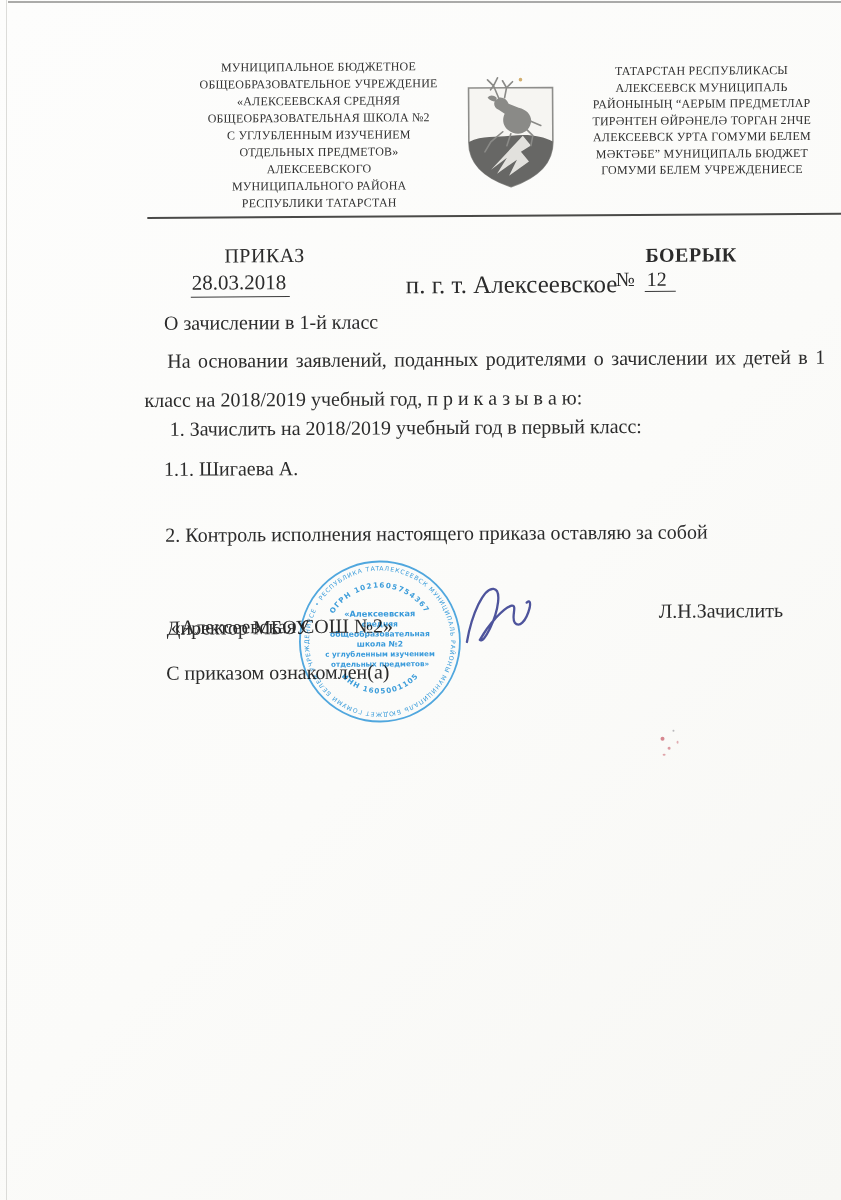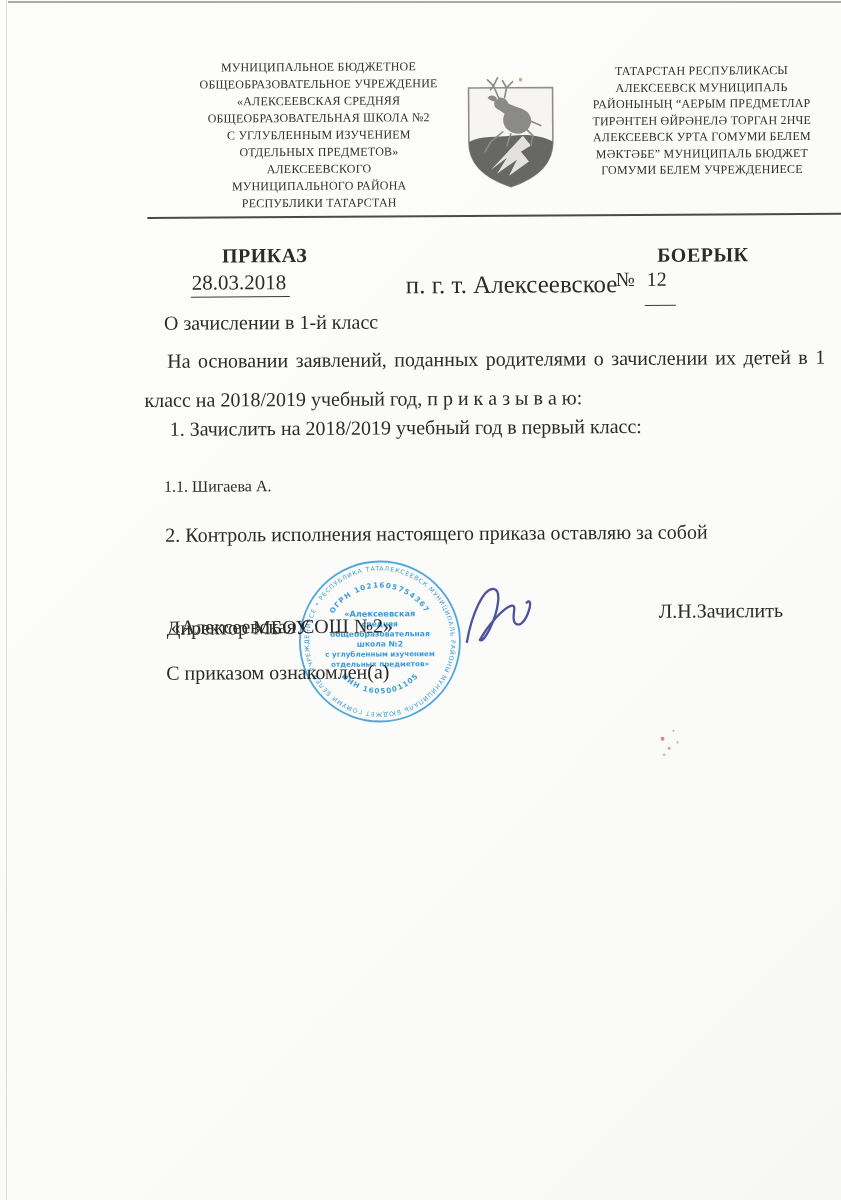--- a/index.html
+++ b/index.html
@@ -20,33 +20,33 @@
   }
   .hdr-right{
     position:absolute;top:64px;left:560px;width:282px;
     font-size:12px;line-height:16.5px;text-align:center;color:#303030;
     white-space:pre-line;letter-spacing:.2px;
   }
   .emblem{position:absolute;top:76px;left:460px;width:100px;height:118px;}
 
   .rule{position:absolute;top:215px;left:146px;right:0;border-top:2px solid #4a4a48;}
 
-  .t-ru{position:absolute;top:243px;left:203px;width:120px;text-align:center;font-weight:bold;font-size:20px;letter-spacing:.5px;}
-  .t-tat{position:absolute;top:245px;left:632px;width:115px;text-align:right;font-weight:bold;font-size:20px;letter-spacing:.5px;font-family:Liberation Serif, serif;}
+  .t-ru{position:absolute;top:243px;left:203px;width:120px;text-align:center;font-weight:normal;font-size:20px;letter-spacing:.5px;}
+  .t-tat{position:absolute;top:245px;left:632px;width:115px;text-align:center;font-weight:bold;font-size:20px;letter-spacing:.5px;font-family:Liberation Serif, serif;}
   .d-date{position:absolute;top:269px;left:189px;font-size:21px;border-bottom:1.6px solid #3a3a3a;padding:0 3px 1px 1px;}
   .d-place{position:absolute;top:271px;left:404px;font-size:25px;}
   .d-num{position:absolute;top:269px;left:614px;font-size:20px;}
-  .d-num .num{border-bottom:1.6px solid #3a3a3a;padding:0 9px 15px 2px;margin-left:10px;}
+  .d-num .num{border-bottom:1.6px solid #3a3a3a;padding:0 9px 1px 2px;margin-left:10px;}
 
   .subject{position:absolute;top:310px;left:162px;font-size:20px;}
   .para{position:absolute;top:346px;left:142px;width:681px;font-size:20px;}
   .para .l1{display:block;text-align:justify;text-align-last:justify;padding-left:23px;line-height:26px;}
   .para .l2{display:block;margin-top:13px;line-height:26px;}
   .item1{position:absolute;top:416px;left:167px;font-size:20px;}
-  .item11{position:absolute;top:476px;left:161px;font-size:16px;}
+  .item11{position:absolute;top:456px;left:161px;font-size:20px;}
   .item2{position:absolute;top:522px;left:162px;font-size:20px;}
 
   .dir1{position:absolute;top:615px;left:163px;font-size:20px;}
   .dir2{position:absolute;top:614px;left:167px;font-size:20px;}
   .dirname{position:absolute;top:601px;left:655px;font-size:20px;}
   .ack{position:absolute;top:660px;left:162px;font-size:20px;}
 
   .stamp{position:absolute;top:556px;left:291px;width:170px;height:170px;mix-blend-mode:multiply;opacity:.93;}
   .stamp text{font-family:"DejaVu Sans", sans-serif;}
   .sign{position:absolute;top:578px;left:455px;width:112px;height:78px;}

